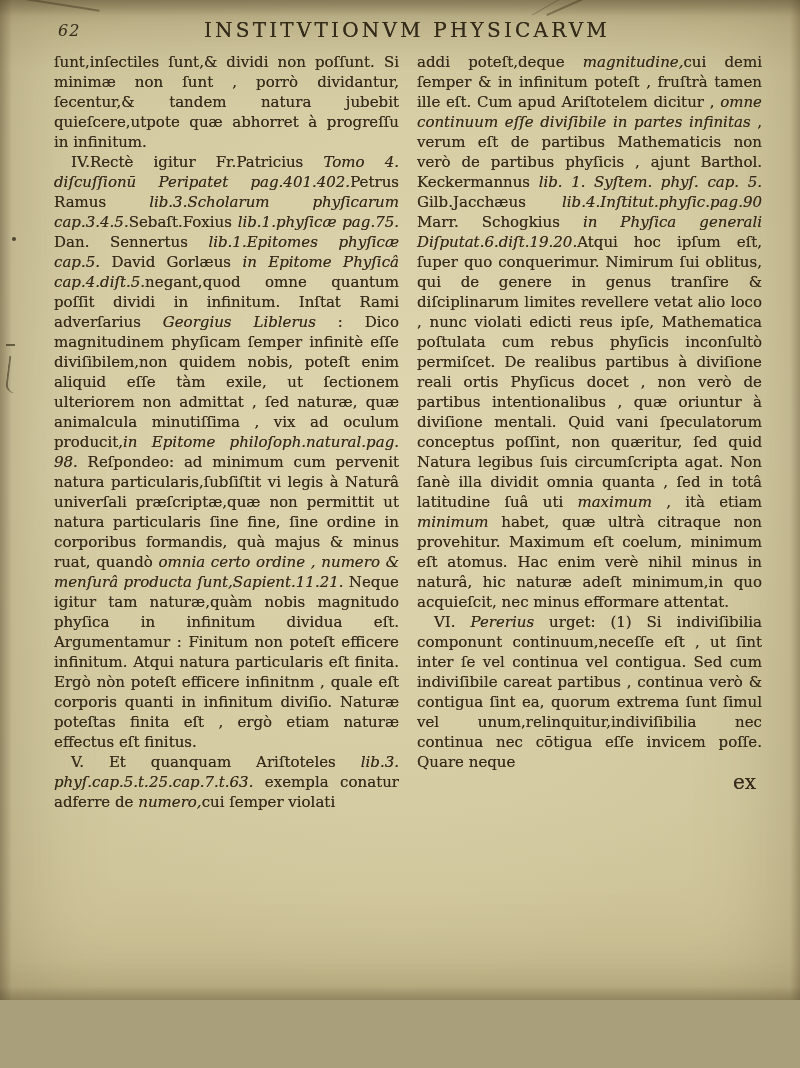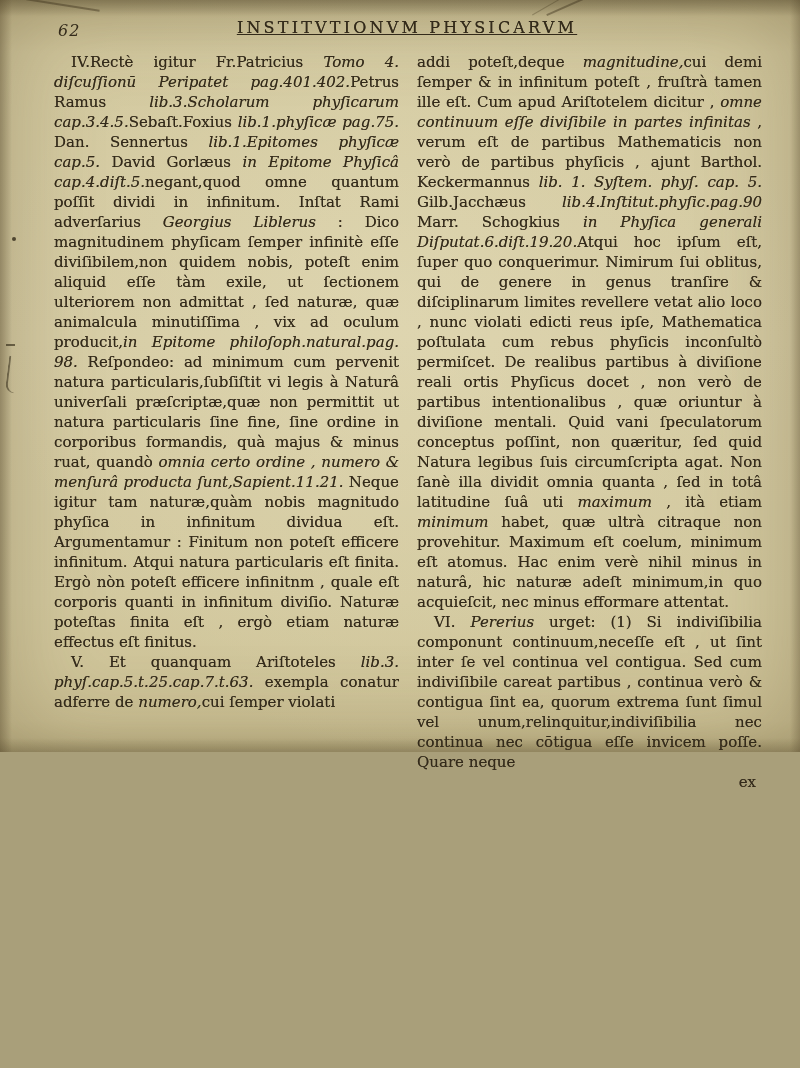--- a/index.html
+++ b/index.html
@@ -2,21 +2,21 @@
 <html style="--paper: #d3c9a0; --ink: #332a1a;"><head>
 <meta charset="utf-8">
 <style>
   html, body { margin: 0; padding: 0; }
   body {
     width: 800px; height: 1068px; overflow: hidden;
     background: #a99f7a;
     font-family: "DejaVu Serif", "Liberation Serif", serif;
   }
   .page {
-    position: relative; width: 800px; height: 752px;
+    position: relative; width: 800px; height: 1000px;
     color: var(--ink, #332a1a);
     background:
       radial-gradient(ellipse at 50% 42%, rgba(255,250,222,0.22), rgba(0,0,0,0) 72%),
       linear-gradient(180deg, #b3a87e 0%, #c9be93 2.5%, #d2c89e 7%, #d5cba3 45%, #d2c89e 80%, #cdc296 96%, #c0b588 100%);
     box-shadow: inset 0 0 90px 12px rgba(96,80,45,0.30);
   }
   .edge { position: absolute; pointer-events: none; }
   .edge.left  { left: 0; top: 0; width: 12px; height: 100%;
     background: linear-gradient(90deg, rgba(78,64,36,0.38), rgba(78,64,36,0)); }
   .edge.right { right: 0; top: 0; width: 10px; height: 100%;
@@ -35,34 +35,33 @@
     background: rgba(45,37,20,0.62); }
   .mark-curve { position: absolute; left: 7px; top: 356px; width: 7px; height: 36px;
     border-left: 2px solid rgba(45,37,20,0.52); border-bottom: 1px solid rgba(45,37,20,0.4);
     border-radius: 0 0 0 14px; transform: rotate(7deg); }
   .header { position: absolute; top: 18px; left: 54px; right: 40px; height: 26px; }
   .pagenum {
     position: absolute; left: 4px; top: 3px;
     font-size: 16px; font-style: italic; letter-spacing: 1px;
   }
   .running-title {
-    text-align: center; font-size: 16px; letter-spacing: 3.2px;
+    text-align: center; font-size: 20px; letter-spacing: 3.2px;
     text-shadow: 0 0 0.4px rgba(51,42,26,0.8);
-    text-decoration: underline;
   }
   .columns {
     position: absolute; top: 52px; left: 54px; width: 708px;
     display: flex; gap: 18px;
   }
   .col { width: 345px; font-size: 15px; line-height: 20px; text-align: justify;
     text-shadow: 0 0 0.3px rgba(51,42,26,0.65); }
   .col p { margin: 0; }
   .col p.indent { text-indent: 17px; }
   .it { font-style: italic; margin-top: 35px; }
-  .catchword { text-align: right; padding-right: 6px; font-size: 15px; line-height: 20px; }
+  .catchword { text-align: right; padding-right: 6px; font-size: 20px; line-height: 20px; }
 </style>
 </head>
 <body>
 
 <div class="page">
 
   <div class="edge top"></div>
   <div class="edge bottom"></div>
   <div class="edge left"></div>
   <div class="edge right"></div>
@@ -74,20 +73,21 @@
   <div class="mark-curve"></div>
 
   <div class="header">
     <span class="pagenum">62</span>
     <div class="running-title">INSTITVTIONVM PHYSICARVM</div>
   </div>
 
   <div class="columns">
     <div class="col">
       <div>
+          <p class="para"><span>ſunt,inſectiles ſunt,&amp; dividi non poſſunt. Si minimæ non ſunt , porrò dividantur, ſecentur,&amp; tandem natura jubebit quieſcere,utpote quæ abhorret à progreſſu in infinitum.</span></p>
           <p class="para indent"><span>IV.Rectè igitur Fr.Patricius </span><span class="it">Tomo 4. diſcuſſionū Peripatet pag.401.402.</span><span>Petrus Ramus </span><span class="it">lib.3.Scholarum phyſicarum cap.3.4.5.</span><span>Sebaſt.Foxius </span><span class="it">lib.1.phyſicæ pag.75.</span><span> Dan. Sennertus </span><span class="it">lib.1.Epitomes phyſicæ cap.5.</span><span> David Gorlæus </span><span class="it">in Epitome Phyſicâ cap.4.diſt.5.</span><span>negant,quod omne quantum poſſit dividi in infinitum. Inſtat Rami adverſarius </span><span class="it">Georgius Liblerus</span><span> : Dico magnitudinem phyſicam ſemper infinitè eſſe diviſibilem,non quidem nobis, poteſt enim aliquid eſſe tàm exile, ut ſectionem ulteriorem non admittat , ſed naturæ, quæ animalcula minutiſſima , vix ad oculum producit,</span><span class="it">in Epitome philoſoph.natural.pag. 98.</span><span> Reſpondeo: ad minimum cum pervenit natura particularis,ſubſiſtit vi legis à Naturâ univerſali præſcriptæ,quæ non permittit ut natura particularis ſine fine, ſine ordine in corporibus formandis, quà majus &amp; minus ruat, quandò </span><span class="it">omnia certo ordine , numero &amp; menſurâ producta ſunt,</span><span class="it">Sapient.11.21.</span><span> Neque igitur tam naturæ,quàm nobis magnitudo phyſica in infinitum dividua eſt. Argumentamur : Finitum non poteſt efficere infinitum. Atqui natura particularis eſt finita. Ergò nòn poteſt efficere infinitnm , quale eſt corporis quanti in infinitum diviſio.  Naturæ poteſtas finita eſt , ergò etiam naturæ effectus eſt finitus.</span></p>
           <p class="para indent"><span>V.  Et quanquam Ariſtoteles </span><span class="it">lib.3. phyſ.cap.5.t.25.cap.7.t.63.</span><span> exempla conatur adferre de </span><span class="it">numero,</span><span>cui ſemper violati</span></p>
         </div>
     </div>
     <div class="col">
       <div>
           <p class="para"><span>addi poteſt,deque </span><span class="it">magnitudine,</span><span>cui demi ſemper &amp; in infinitum poteſt ,  fruſtrà tamen ille eſt.  Cum apud Ariſtotelem dicitur , </span><span class="it">omne continuum eſſe diviſibile in partes infinitas</span><span> , verum eſt de partibus Mathematicis non verò de partibus phyſicis , ajunt Barthol. Keckermannus </span><span class="it">lib. 1. Syſtem. phyſ. cap. 5.</span><span> Gilb.Jacchæus </span><span class="it">lib.4.Inſtitut.phyſic.pag.90</span><span> Marr. Schogkius </span><span class="it">in Phyſica generali Diſputat.6.diſt.19.20.</span><span>Atqui hoc ipſum eſt, ſuper quo conquerimur.  Nimirum ſui oblitus, qui de genere in genus tranſire &amp; diſciplinarum limites revellere vetat alio loco , nunc violati edicti reus ipſe, Mathematica poſtulata cum rebus phyſicis inconſultò permiſcet.  De realibus partibus à diviſione reali ortis Phyſicus docet ,  non verò de partibus intentionalibus ,  quæ oriuntur à diviſione mentali.  Quid vani ſpeculatorum conceptus poſſint, non quæritur, ſed quid Natura legibus ſuis circumſcripta agat. Non ſanè illa dividit omnia quanta , ſed in totâ latitudine ſuâ uti </span><span class="it">maximum</span><span> , ità etiam </span><span class="it">minimum</span><span> habet, quæ ultrà citraque non provehitur.  Maximum eſt coelum, minimum eſt atomus.  Hac enim verè nihil minus in naturâ,  hic naturæ adeſt minimum,in quo acquieſcit, nec minus efformare attentat.</span></p>
           <p class="para indent"><span>VI.  </span><span class="it">Pererius</span><span> urget: (1) Si indiviſibilia componunt continuum,neceſſe eſt , ut ſint inter ſe vel continua vel contigua. Sed cum indiviſibile careat partibus , continua verò &amp; contigua ſint ea,  quorum extrema ſunt ſimul vel unum,relinquitur,indiviſibilia nec continua nec cōtigua eſſe invicem poſſe.  Quare neque</span></p>
         </div>
       <div class="catchword">ex</div>

